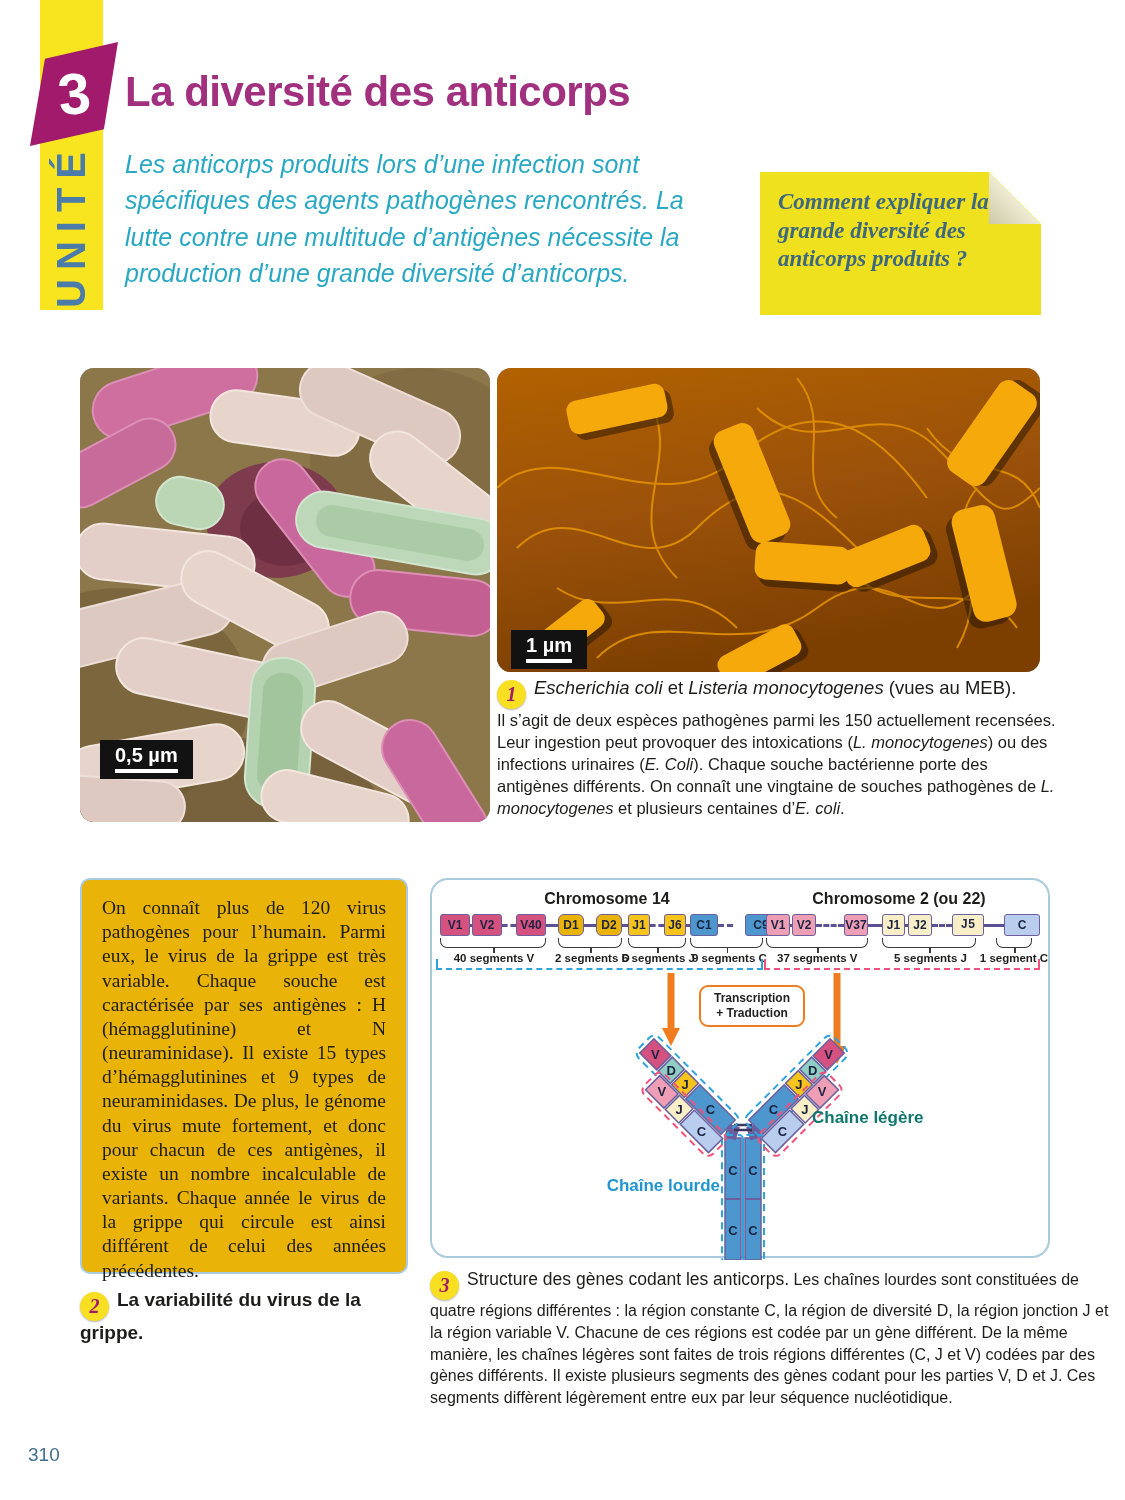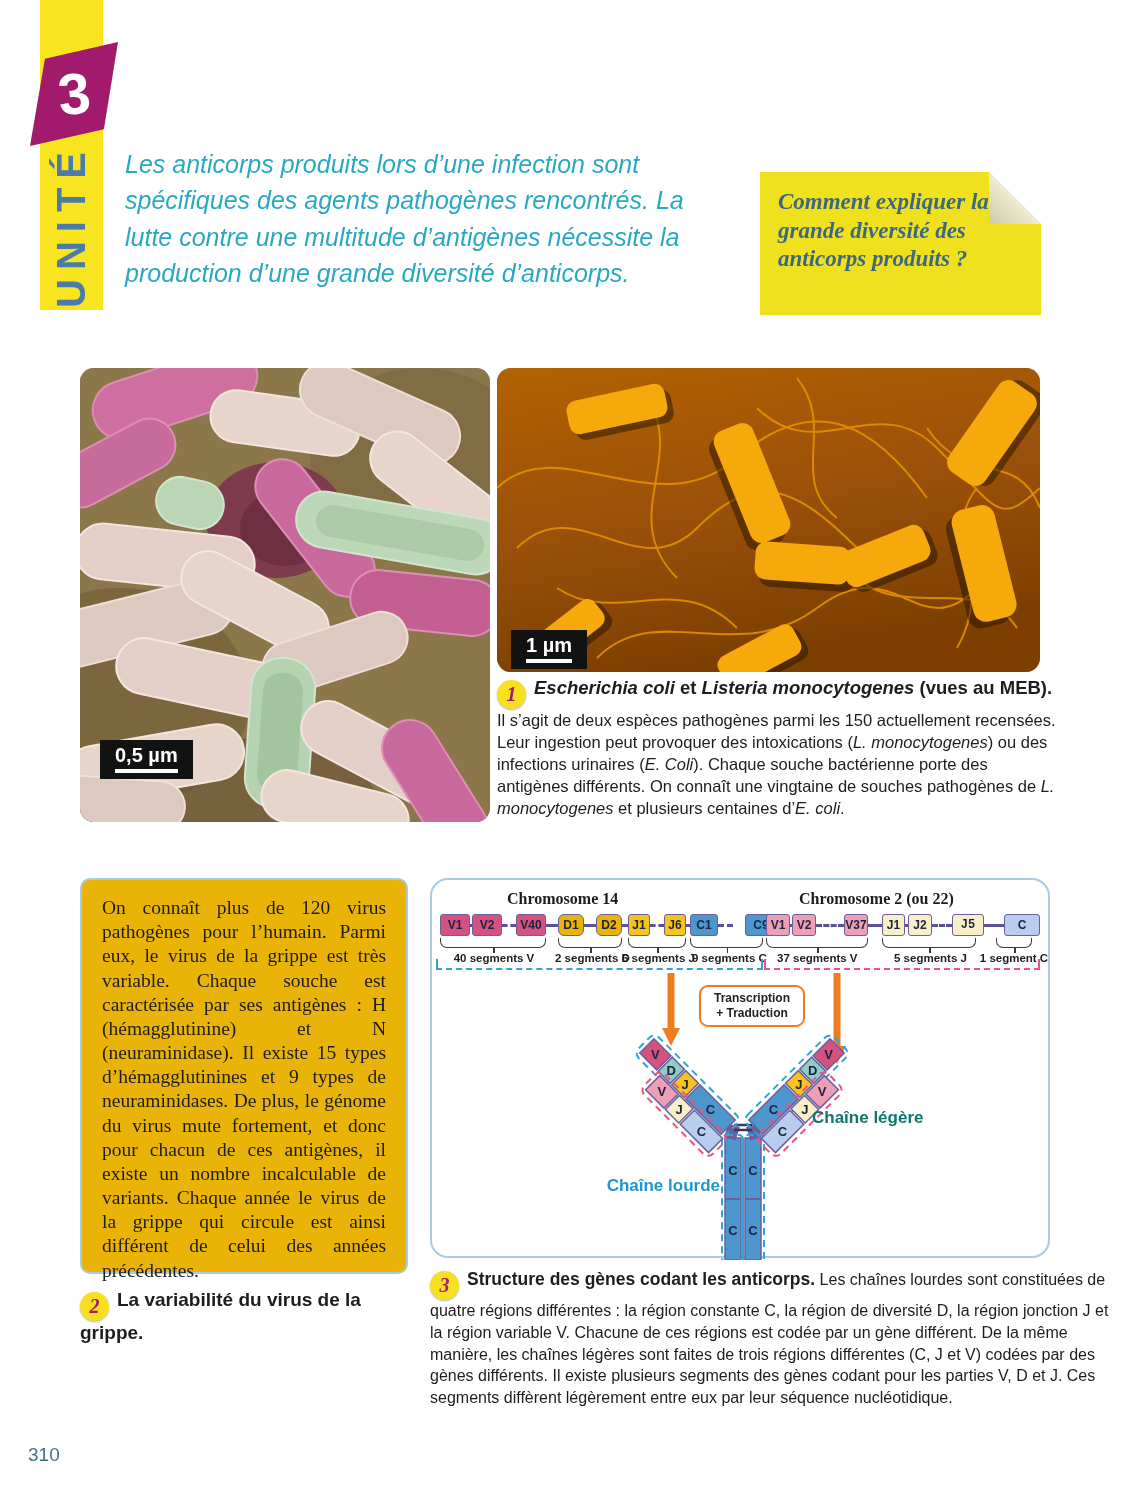--- a/index.html
+++ b/index.html
@@ -36,36 +36,36 @@
   .chip .bar{height:4px;background:#fff;margin-top:2px;}
   .chip-left{left:20px;top:372px;}
   .chip-right{left:14px;top:262px;}
 
   
   .badge{display:inline-flex;width:29px;height:29px;border-radius:50%;background:#F8DF22;
          color:#A21A6B;font-weight:bold;font-style:italic;font-family:"Liberation Serif",serif;
          font-size:20px;align-items:center;justify-content:center;vertical-align:-7px;
          box-shadow:0 1px 2px rgba(0,0,0,.3);margin-right:8px;}
   .cap{color:#1d1d1b;}
-  .cap .lead{font-weight:bold;font-size:18.5px;text-align:center;}
+  .cap .lead{font-weight:normal;font-size:18.5px;text-align:center;}
   .cap .it{font-style:italic;}
   .cap1{position:absolute;left:497px;top:676px;width:566px;font-size:16.5px;line-height:1.34;}
   .cap2{position:absolute;left:80px;top:1288px;width:330px;font-size:19px;font-weight:bold;line-height:1.3;}
   .cap3{position:absolute;left:430px;top:1268px;width:692px;font-size:16px;line-height:1.36;}
 
   
   .vbox{position:absolute;left:80px;top:878px;width:328px;height:396px;box-sizing:border-box;
         background:#eab308;border:2px solid #A9CBDD;border-radius:10px;padding:16px 20px;}
   .vbox p{margin:0;font-family:"Liberation Serif",serif;font-size:19.5px;line-height:1.24;
         text-align:justify;color:#1d1d1b;}
 
   
   .diagram{position:absolute;left:430px;top:878px;width:620px;height:380px;box-sizing:border-box;
         background:#fff;border:2px solid #A9CBDD;border-radius:18px;}
-  .chrom-title{position:absolute;top:10px;font-size:16px;font-weight:bold;text-align:left;color:#1d1d1b;font-family:Liberation Serif, serif;}
+  .chrom-title{position:absolute;top:10px;font-size:16px;font-weight:bold;text-align:center;color:#1d1d1b;}
   .crow{position:absolute;top:34px;height:22px;display:flex;align-items:center;}
   .gbox{height:22px;box-sizing:border-box;border:1.5px solid #6B5F9E;border-radius:3px;
         display:flex;align-items:center;justify-content:center;
         font-size:12px;font-weight:bold;color:#1c2340;flex:none;}
   .v14{background:#D5517F;} .d14{background:#eab308;border-radius:6px;} .j14{background:#F6C41D;} .c14{background:#4D96CE;}
   .v2{background:#EF9FB5;} .j2{background:#F8EFC8;} .c2{background:#B9CEEE;}
   .conn{height:0;border-top:3px solid #5C5193;flex:none;}
   .conn.dash{border-top-style:dashed;}
   .brace{position:absolute;top:58px;height:10px;box-sizing:border-box;
         border-left:1.5px solid #3c3c3c;border-right:1.5px solid #3c3c3c;border-bottom:1.5px solid #3c3c3c;
@@ -97,20 +97,21 @@
 </head>
 <body>
 
 <div class="page">
 
   <div class="band"></div>
   <div class="unite">UNITÉ</div>
   <div class="para3">
     <span>3</span>
   </div>
+  <h1 class="title" style="margin:0;">La diversité des anticorps</h1>
   <div class="intro">Les anticorps produits lors d’une infection sont spécifiques des agents pathogènes rencontrés. La lutte contre une multitude d’antigènes nécessite la production d’une grande diversité d’anticorps.</div>
   <div class="note">
     <div class="note-text">Comment expliquer la grande diversité des anticorps produits ?</div>
   </div>
   <div class="note-fold"></div>
 
   <div class="photo photo-left">
     <svg width="410" height="454" viewBox="0 0 410 454">
       <rect width="410" height="454" fill="#8C774B"></rect>
       <ellipse cx="40" cy="330" rx="130" ry="110" fill="#6F5B36" opacity="0.6"></ellipse>

